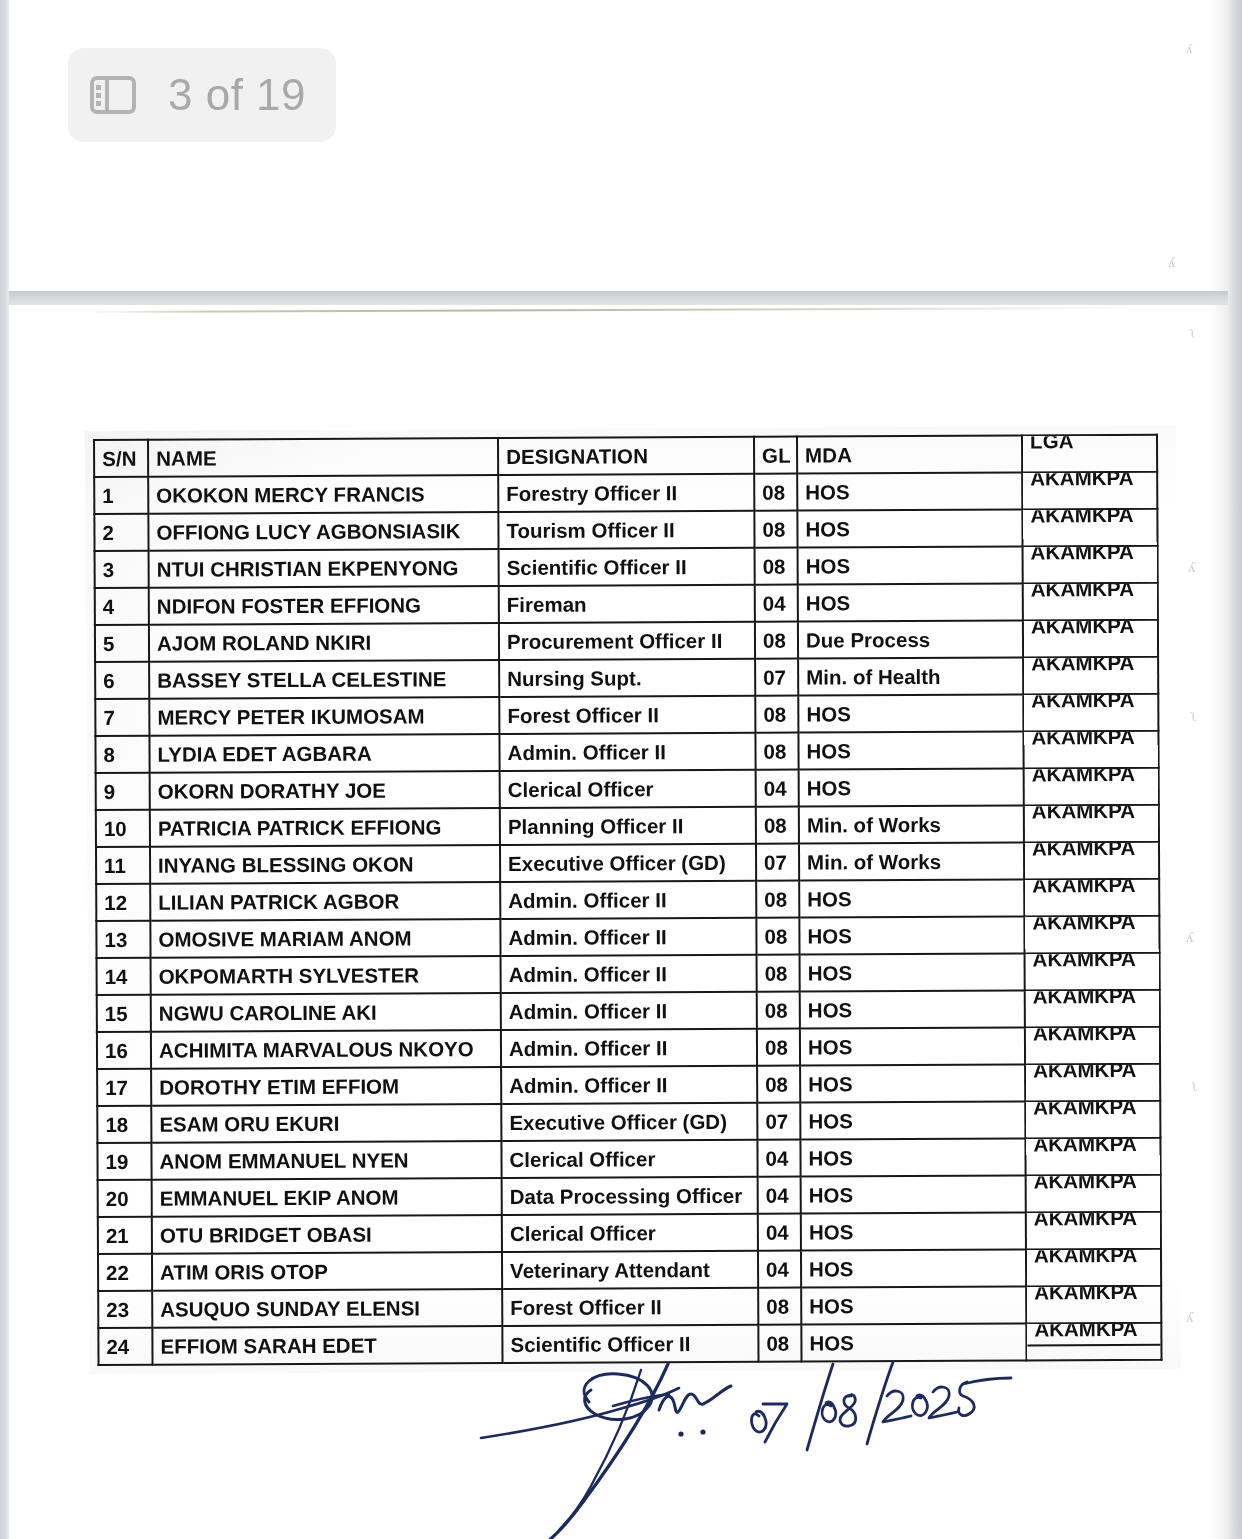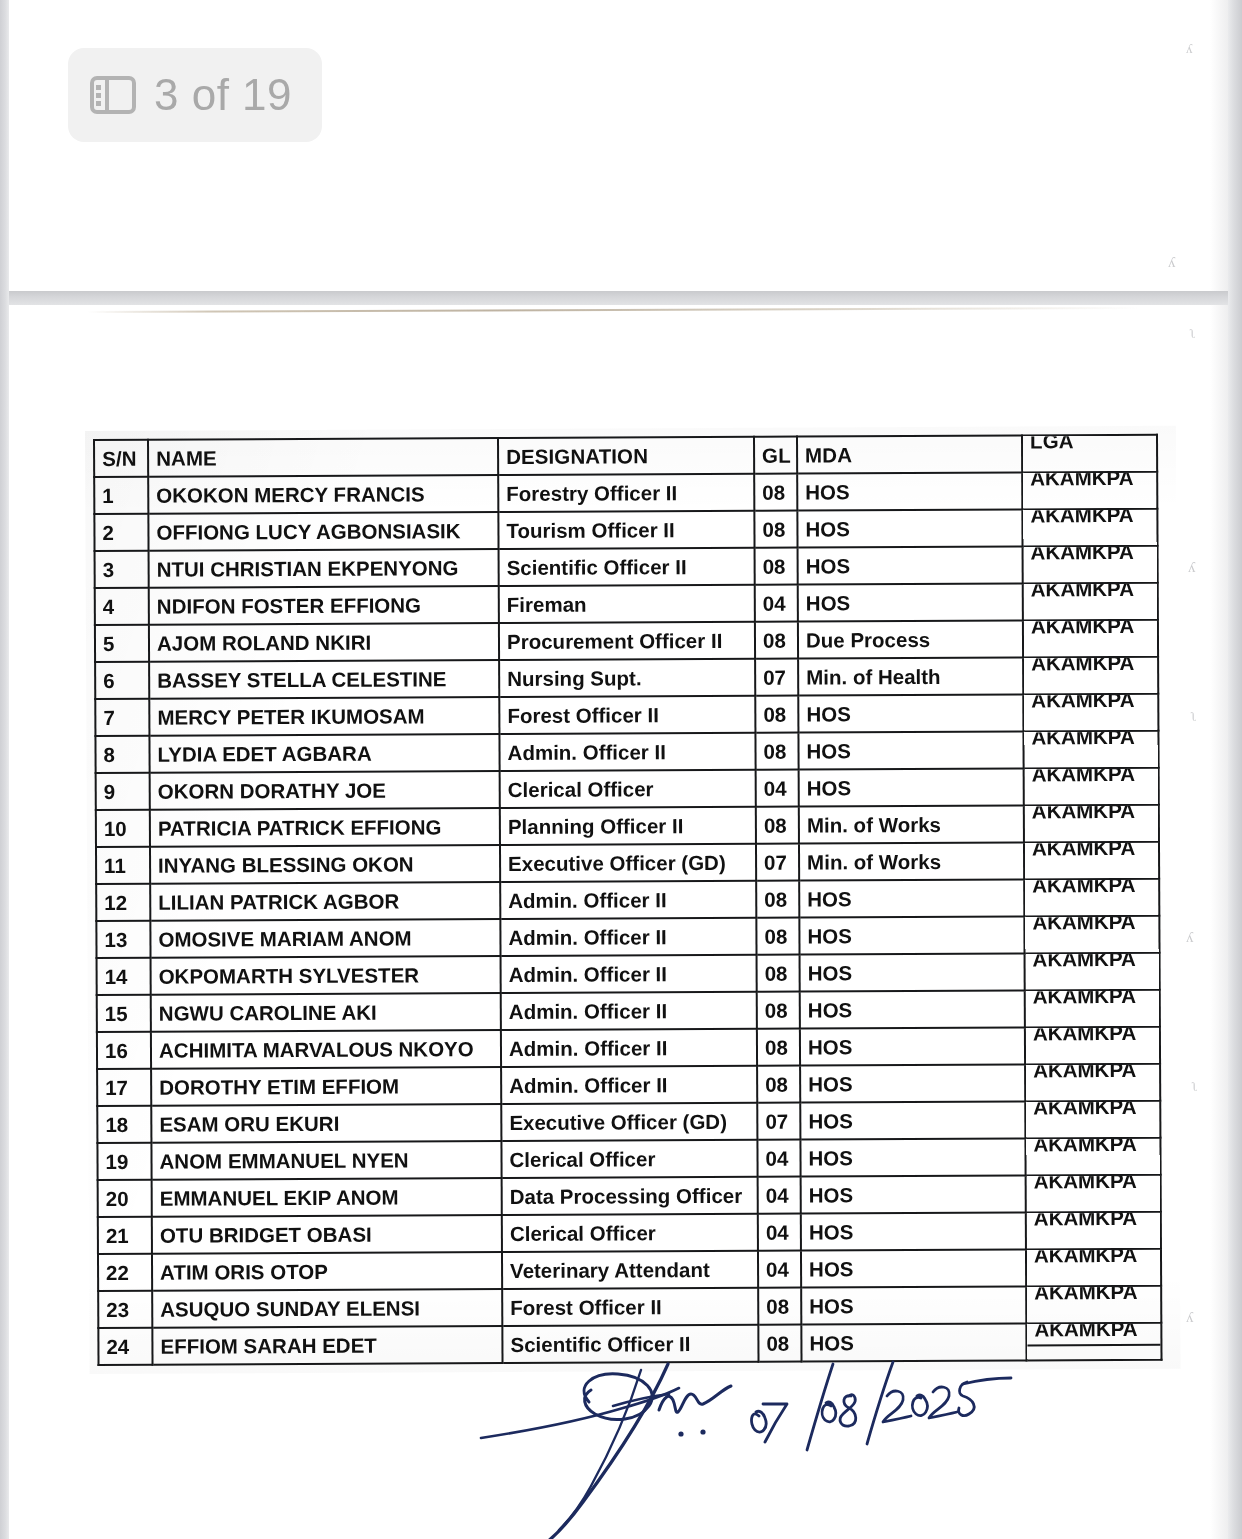--- a/index.html
+++ b/index.html
@@ -92,21 +92,21 @@
 
   
   .page-pill {
     position: absolute;
     left: 68px;
     top: 48px;
     height: 94px;
     padding: 0 30px 0 22px;
     display: flex;
     align-items: center;
-    gap: 18px;
+    gap: 32px;
     background: #f1f1f1;
     border-radius: 16px;
   }
   .pill-icon {
     width: 46px;
     height: 38px;
     position: relative;
     flex: none;
   }
   .pill-icon .frame {

